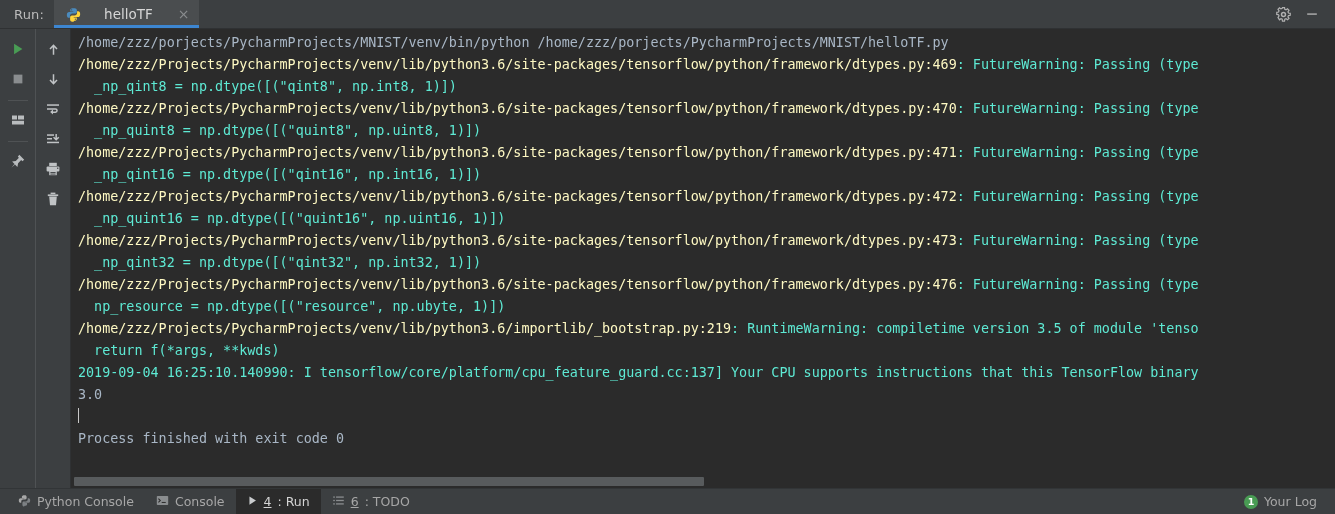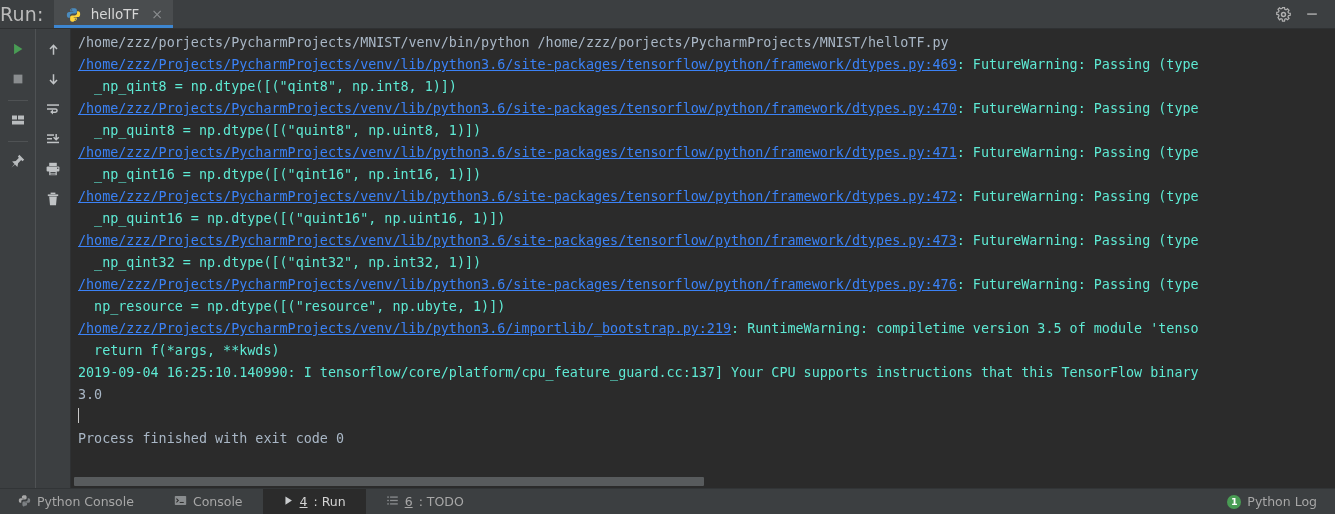--- a/index.html
+++ b/index.html
@@ -19,27 +19,27 @@
   
   .topbar {
     position: relative;
     height: 29px; min-height: 29px;
     background: #3c3f41;
     display: flex; align-items: stretch;
     border-bottom: 1px solid #2f3133;
   }
   .run-label {
     display: flex; align-items: center;
-    padding: 0 10px 0 0;
-    font-size: 19px; color: #bbbbbb;
+    padding: 0 10px 0 14px;
+    font-size: 13px; color: #bbbbbb;
     letter-spacing: .2px;
   }
   .tab {
     position: relative;
-    display: flex; align-items: center; gap: 10px;
+    display: flex; align-items: center; gap: 23px;
     padding: 0 10px 0 12px;
     background: #4a4d4f;
     cursor: default;
   }
   .tab .tab-underline {
     position: absolute; left: 0; right: 0; bottom: 0;
     height: 3px; background: #3d86d1;
   }
   .tab-label { font-size: 13.5px; color: #d6d6d6; }
   .tab-close {
@@ -85,21 +85,21 @@
     overflow: hidden;
     padding: 3px 0 0 7px;
     font-family: "DejaVu Sans Mono", monospace;
     font-size: 13.4px;
     line-height: 22px;
     white-space: pre;
   }
   .ln { height: 22px; }
   .c-normal  { color: #a9b7c6; }
   .c-red     { color: #5eead4; }
-  .c-link    { color: #3b82f6; text-decoration: underline; cursor: pointer; }
+  .c-link    { color: #fef9c3; cursor: pointer; }
   .caret {
     display: inline-block; width: 1px; height: 15px;
     background: #c8c8c8; vertical-align: -2px;
   }
 
   
   .hscroll {
     height: 13px; min-height: 13px;
     background: #2b2b2b;
     position: relative;
@@ -115,21 +115,21 @@
   .statusbar {
     height: 26px; min-height: 26px;
     background: #3c3f41;
     display: flex; align-items: center;
     border-top: 1px solid #323537;
     font-size: 12.5px;
     color: #a7a7a7;
   }
   .status-item {
     display: flex; align-items: center; gap: 6px;
-    height: 26px; padding: 0 20px;
+    height: 26px; padding: 0 11px;
     cursor: pointer;
   }
   .status-item.first { padding-left: 18px; }
   .status-item.active { background: #2b2b2b; color: #d4d4d4; }
   .status-item .u { text-decoration: underline; }
   .status-spacer { flex: 1; }
   .evt-badge {
     width: 14px; height: 14px; border-radius: 50%;
     background: #499c54; color: #ffffff;
     font-size: 9.5px; font-family: "DejaVu Sans", sans-serif;
@@ -303,16 +303,16 @@
         </svg>
       </span>
       <span class="u">6</span>
         <span>: TODO</span>
     </div>
 
     <div class="status-spacer"></div>
 
     <div class="status-item evt">
       <span class="evt-badge">1</span>
-      <span>Python Log</span>
+      <span>Your Log</span>
     </div>
   </div>
 </div>
 
 </body></html>

